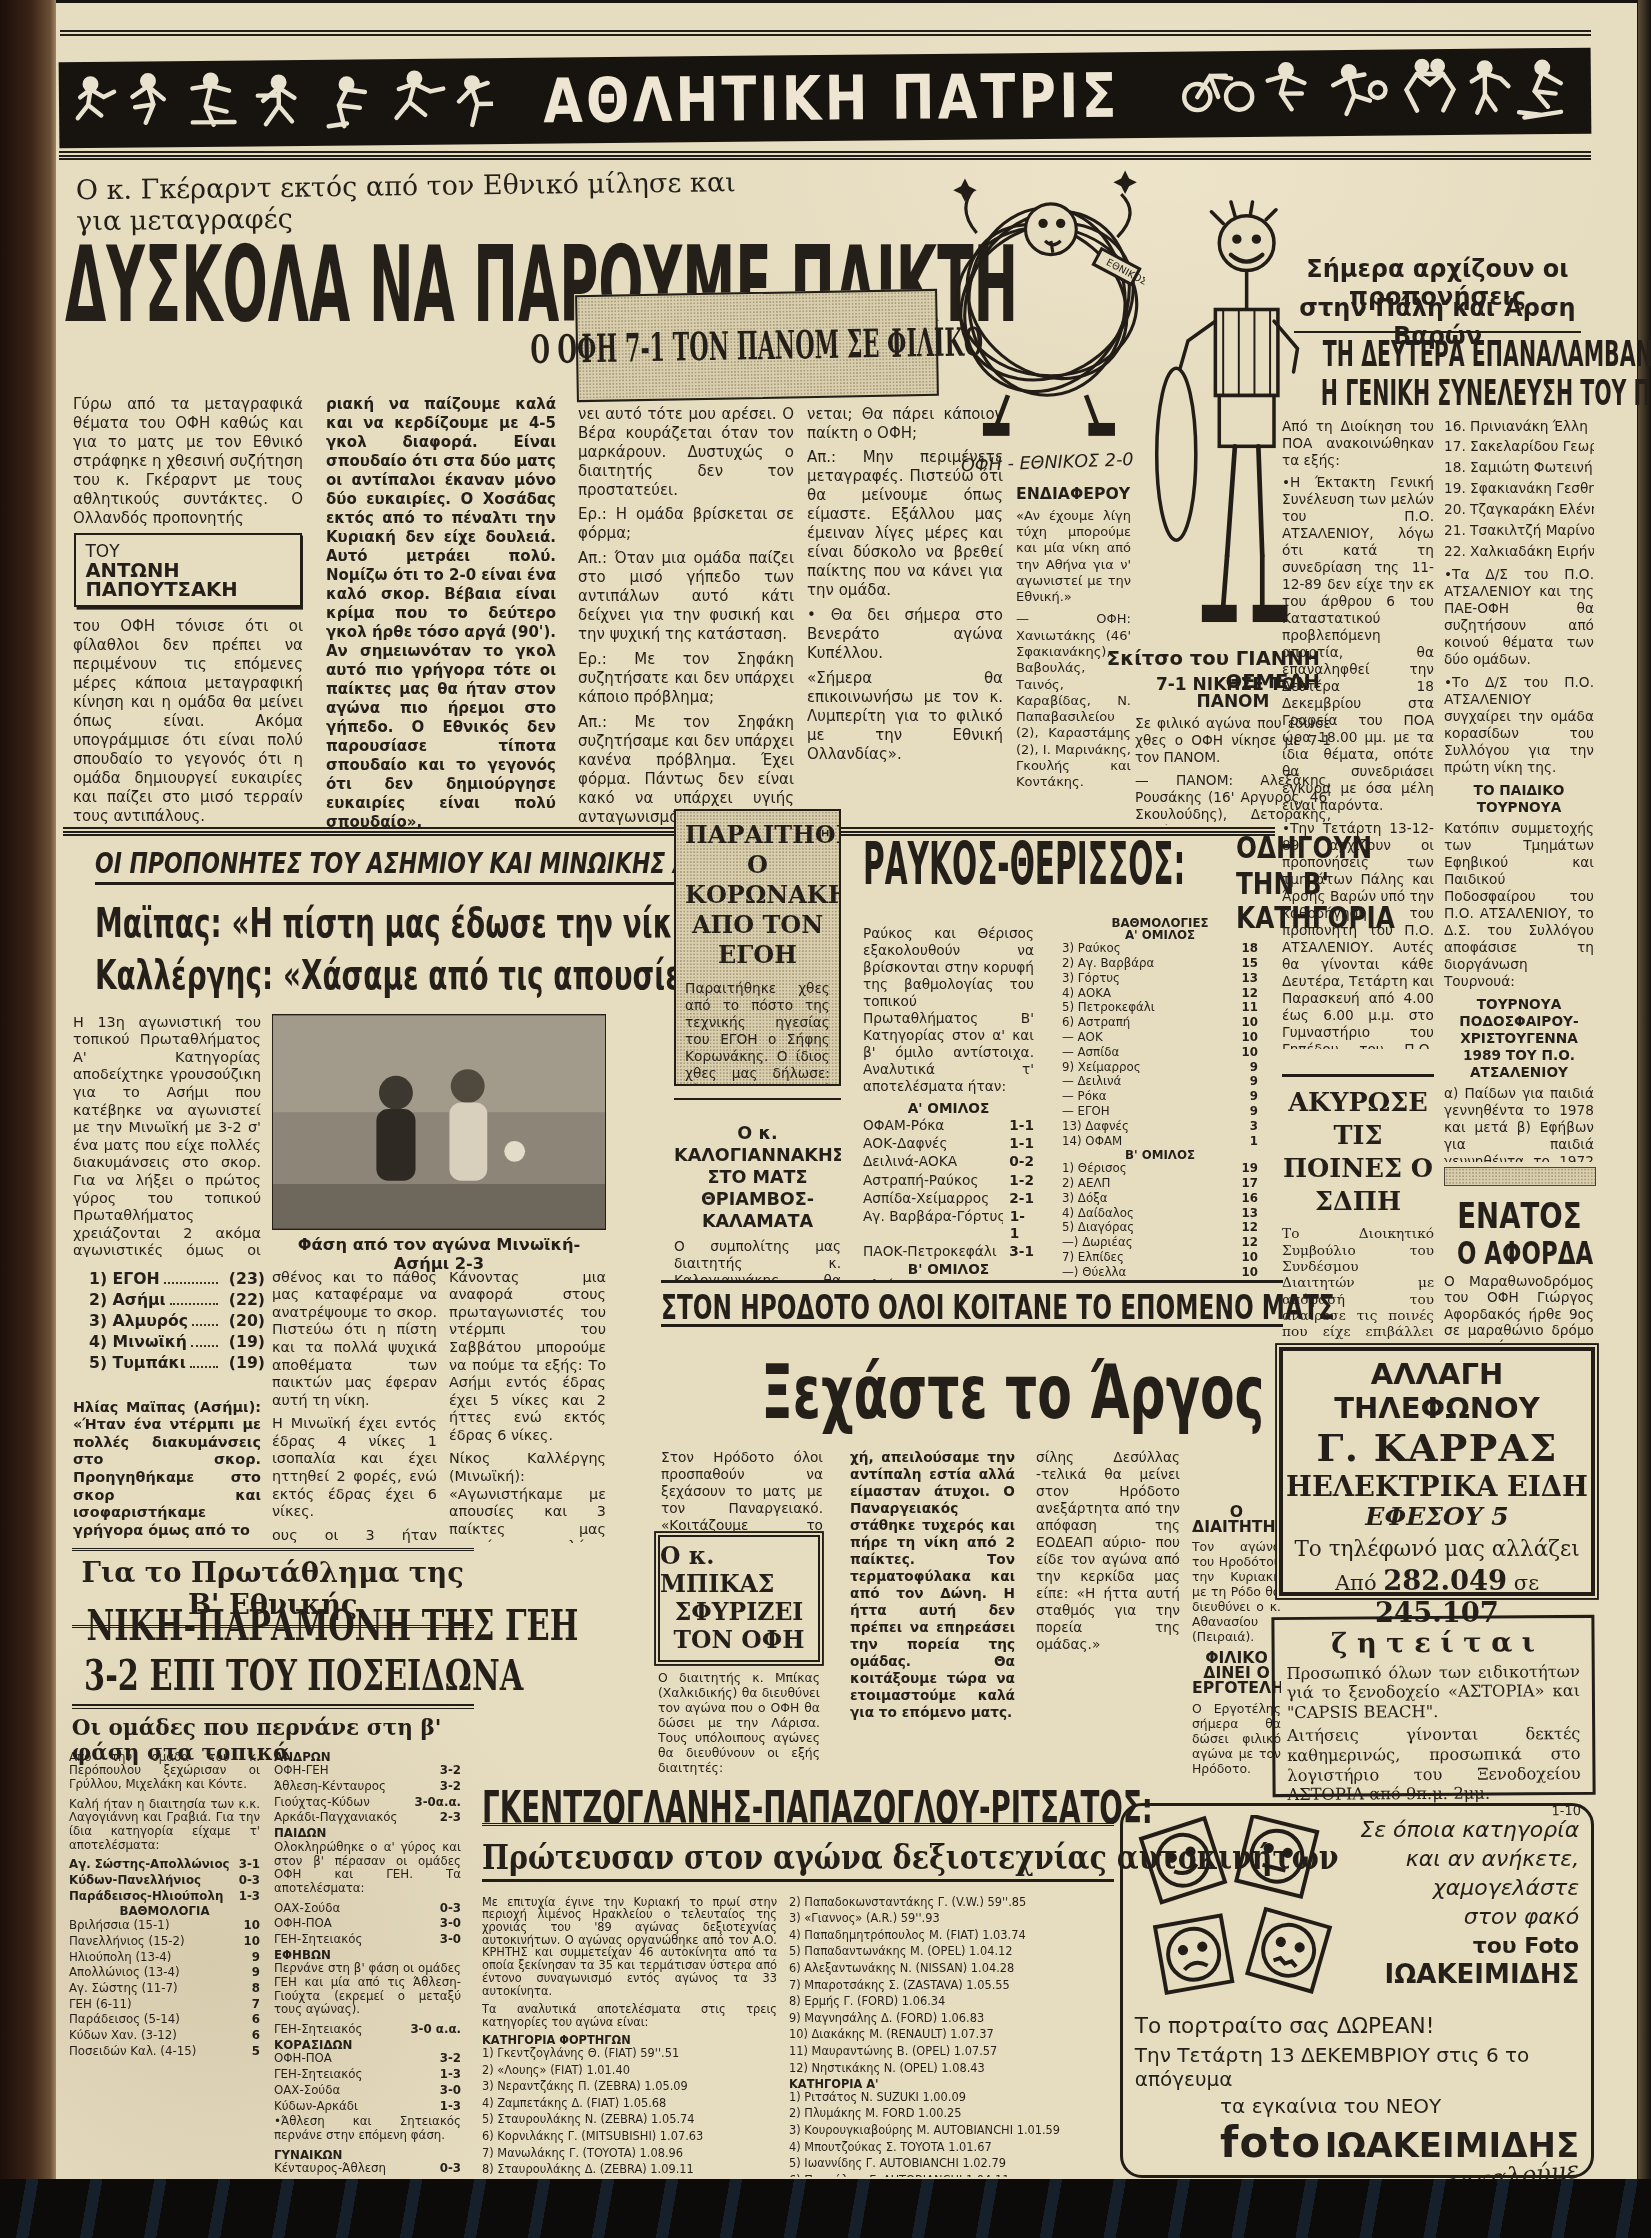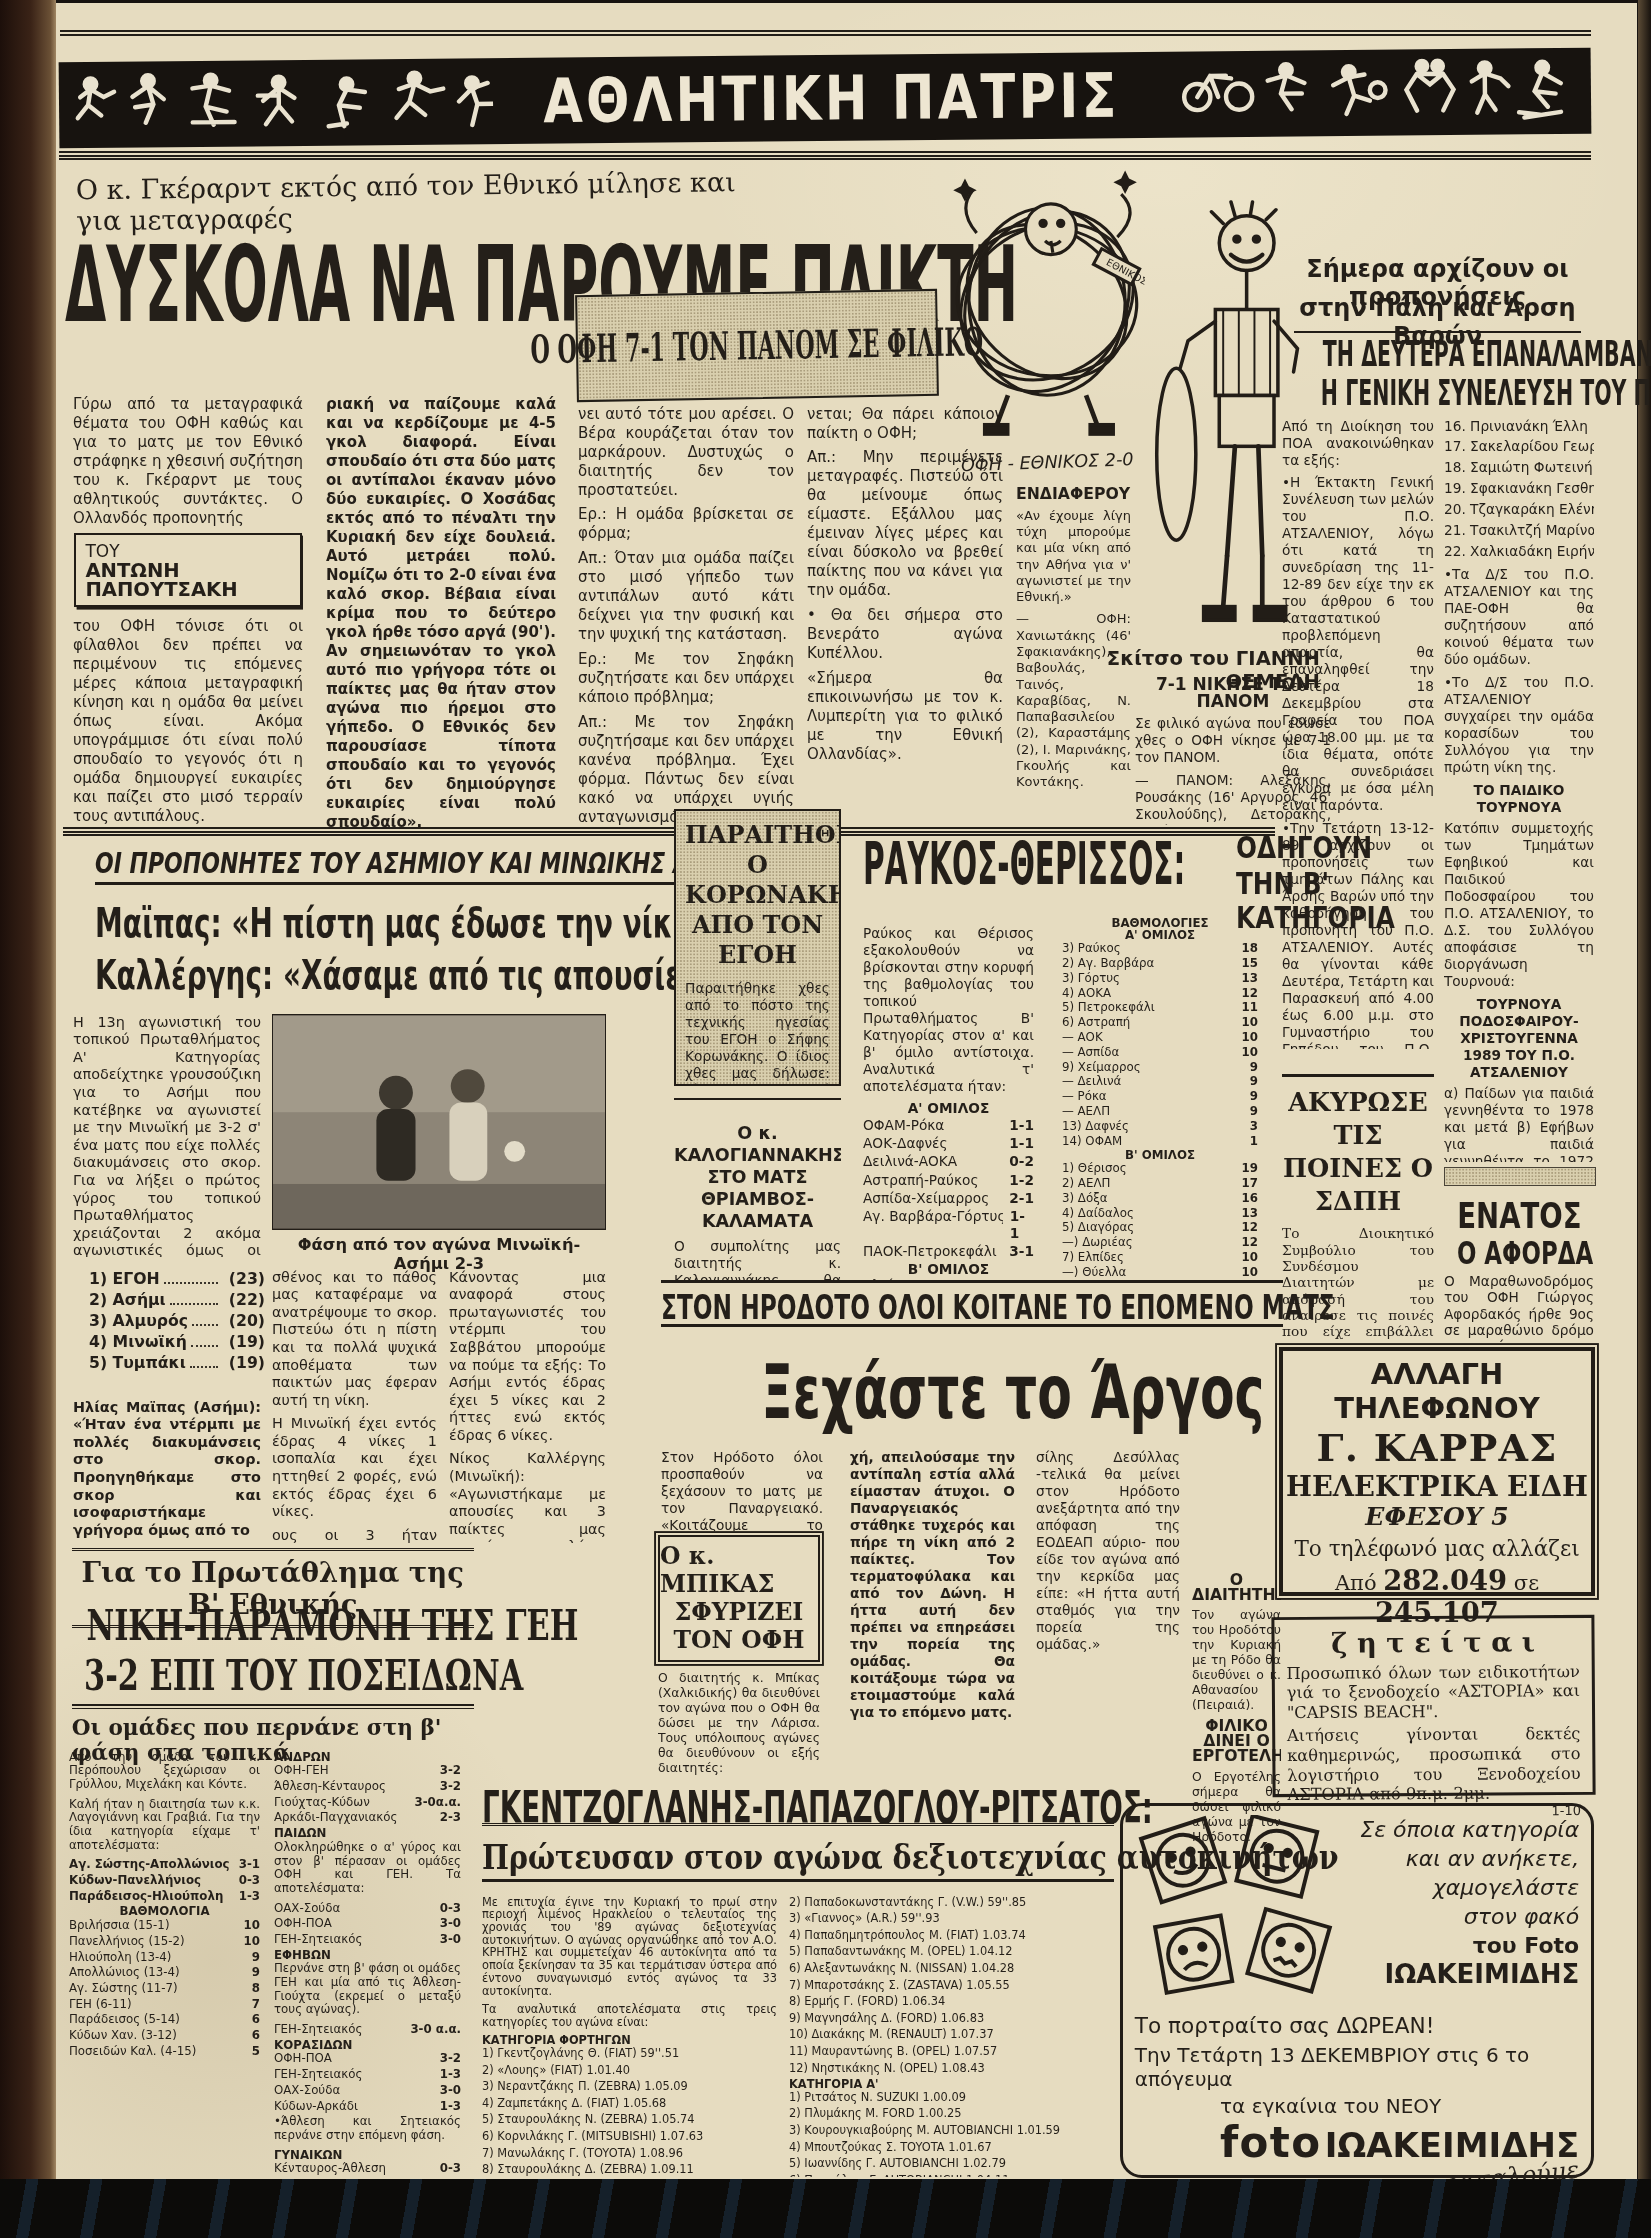--- a/index.html
+++ b/index.html
@@ -349,21 +349,21 @@
           </div>
           <div class="row score">
             <span class="t">— Δειλινά</span>
             <span class="v">9</span>
           </div>
           <div class="row score">
             <span class="t">— Ρόκα</span>
             <span class="v">9</span>
           </div>
           <div class="row score">
-            <span class="t">— ΑΕΛΠ</span>
+            <span class="t">— ΕΓΟΗ</span>
             <span class="v">9</span>
           </div>
           <div class="row score">
             <span class="t">13) Δαφνές</span>
             <span class="v">3</span>
           </div>
           <div class="row score">
             <span class="t">14) ΟΦΑΜ</span>
             <span class="v">1</span>
           </div>
@@ -426,21 +426,21 @@
     <div class="abs clip" style="left:602px;top:1667px;width:162px;height:106px;font-size:12.4px;line-height:15px;">
       <div class="p">Ο διαιτητής κ. Μπίκας (Χαλκιδικής) θα διευθύνει τον αγώνα που ο ΟΦΗ θα δώσει με την Λάρισα. Τους υπόλοιπους αγώνες θα διευθύνουν οι εξής διαιτητές:</div>
 
     </div>
     <div class="abs clip bold" style="left:794px;top:1446px;width:165px;height:329px;font-size:13.7px;line-height:17px;">
         <div class="p">χή, απειλούσαμε την αντίπαλη εστία αλλά είμασταν άτυχοι. Ο Παναργειακός στάθηκε τυχερός και πήρε τη νίκη από 2 παίκτες. Τον τερματοφύλακα και από τον Δώνη. Η ήττα αυτή δεν πρέπει να επηρεάσει την πορεία της ομάδας. Θα κοιτάξουμε τώρα να ετοιμαστούμε καλά για το επόμενο ματς.</div>
       </div>
     <div class="abs clip" style="left:980px;top:1446px;width:144px;height:329px;font-size:13.7px;line-height:17px;">
         <div class="p">σίλης Δεσύλλας -τελικά θα μείνει στον Ηρόδοτο ανεξάρτητα από την απόφαση της ΕΟΔΕΑΠ αύριο- που είδε τον αγώνα από την κερκίδα μας είπε: «Η ήττα αυτή σταθμός για την πορεία της ομάδας.»</div>
       </div>
-    <div class="abs clip" style="left:1136px;top:1564px;width:89px;height:280px;font-size:12.4px;line-height:15px;">
+    <div class="abs clip" style="left:1136px;top:1496px;width:89px;height:280px;font-size:12.4px;line-height:15px;">
       <div class="bold ctr" style="font-size:15.7px;margin:5.2px 0;">Ο ΔΙΑΙΤΗΤΗΣ</div>
       <div class="p">Τον αγώνα του Ηροδότου την Κυριακή με τη Ρόδο θα διευθύνει ο κ. Αθανασίου (Πειραιά).</div>
       <div class="bold ctr" style="font-size:15.7px;margin:6.5px 0 5.2px;">ΦΙΛΙΚΟ ΔΙΝΕΙ Ο ΕΡΓΟΤΕΛΗΣ</div>
       <div class="p">Ο Εργοτέλης σήμερα θα δώσει φιλικό αγώνα με τον Ηρόδοτο.</div>
     </div>
 
     <div class="abs" style="left:15.7px;top:1545px;width:402px;border-top:3.9px double #221d17;border-bottom:3.9px double #221d17;padding:5.2px 0;text-align:center;">
       <span class="serif bold" style="font-size:27.4px;">Για το Πρωτάθλημα της Β' Εθνικής</span>
     </div>
     <div class="abs ctr" style="left:9.1px;top:1597px;width:415px;">

